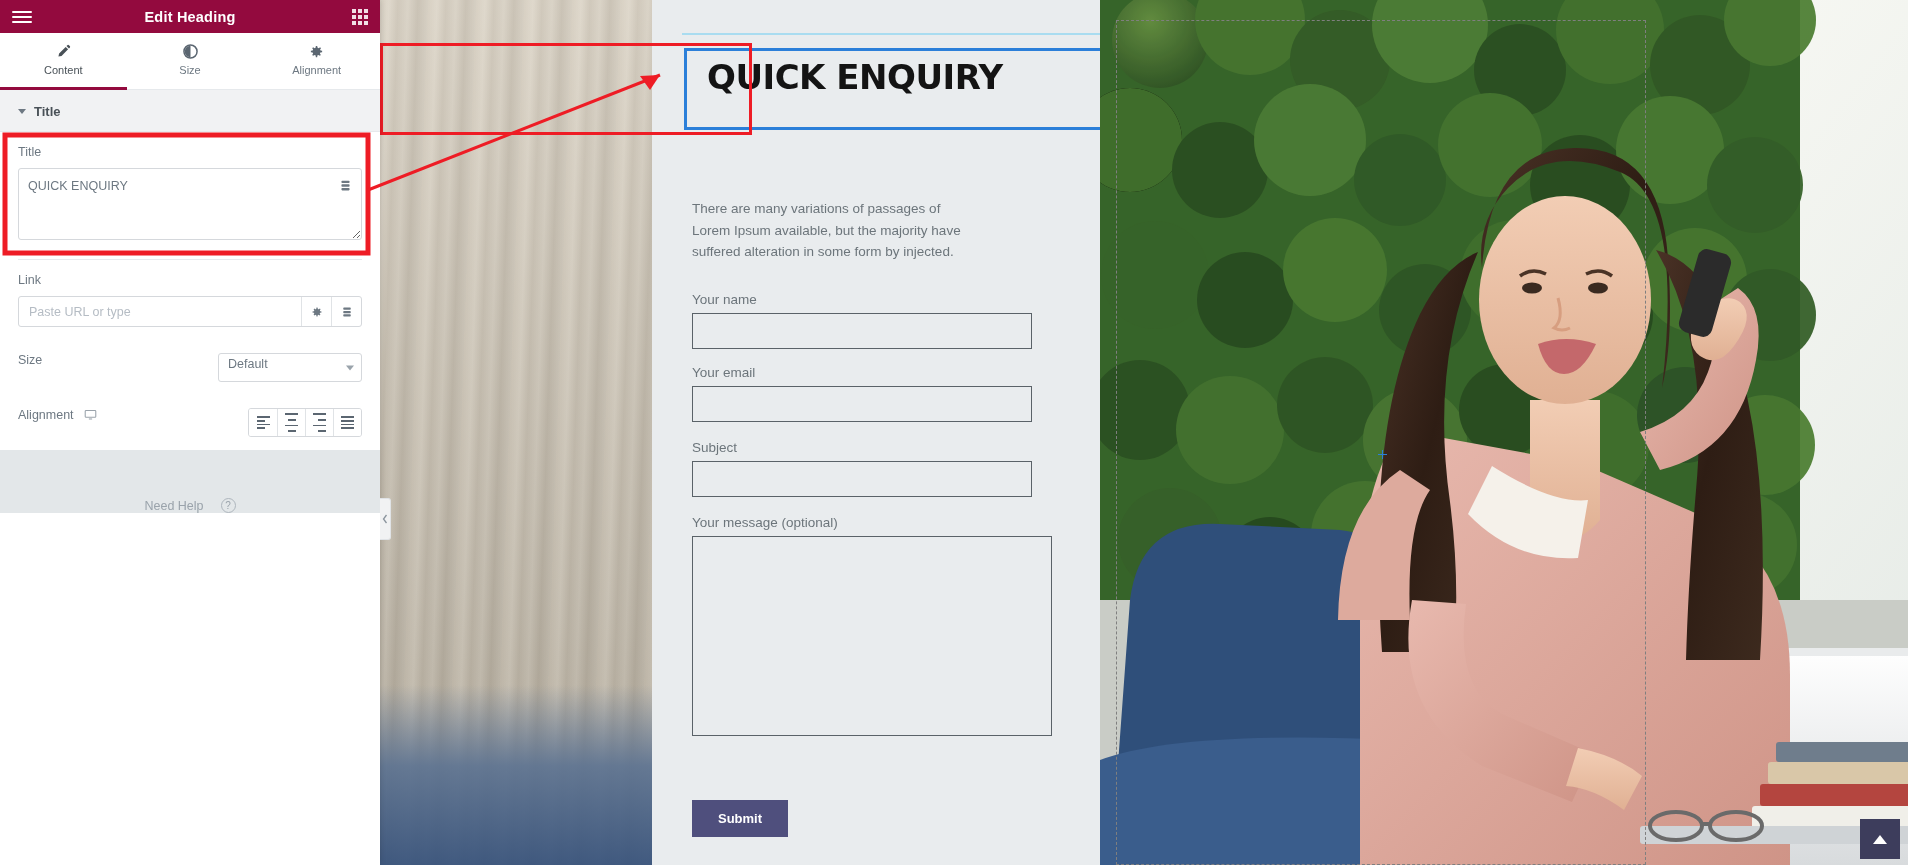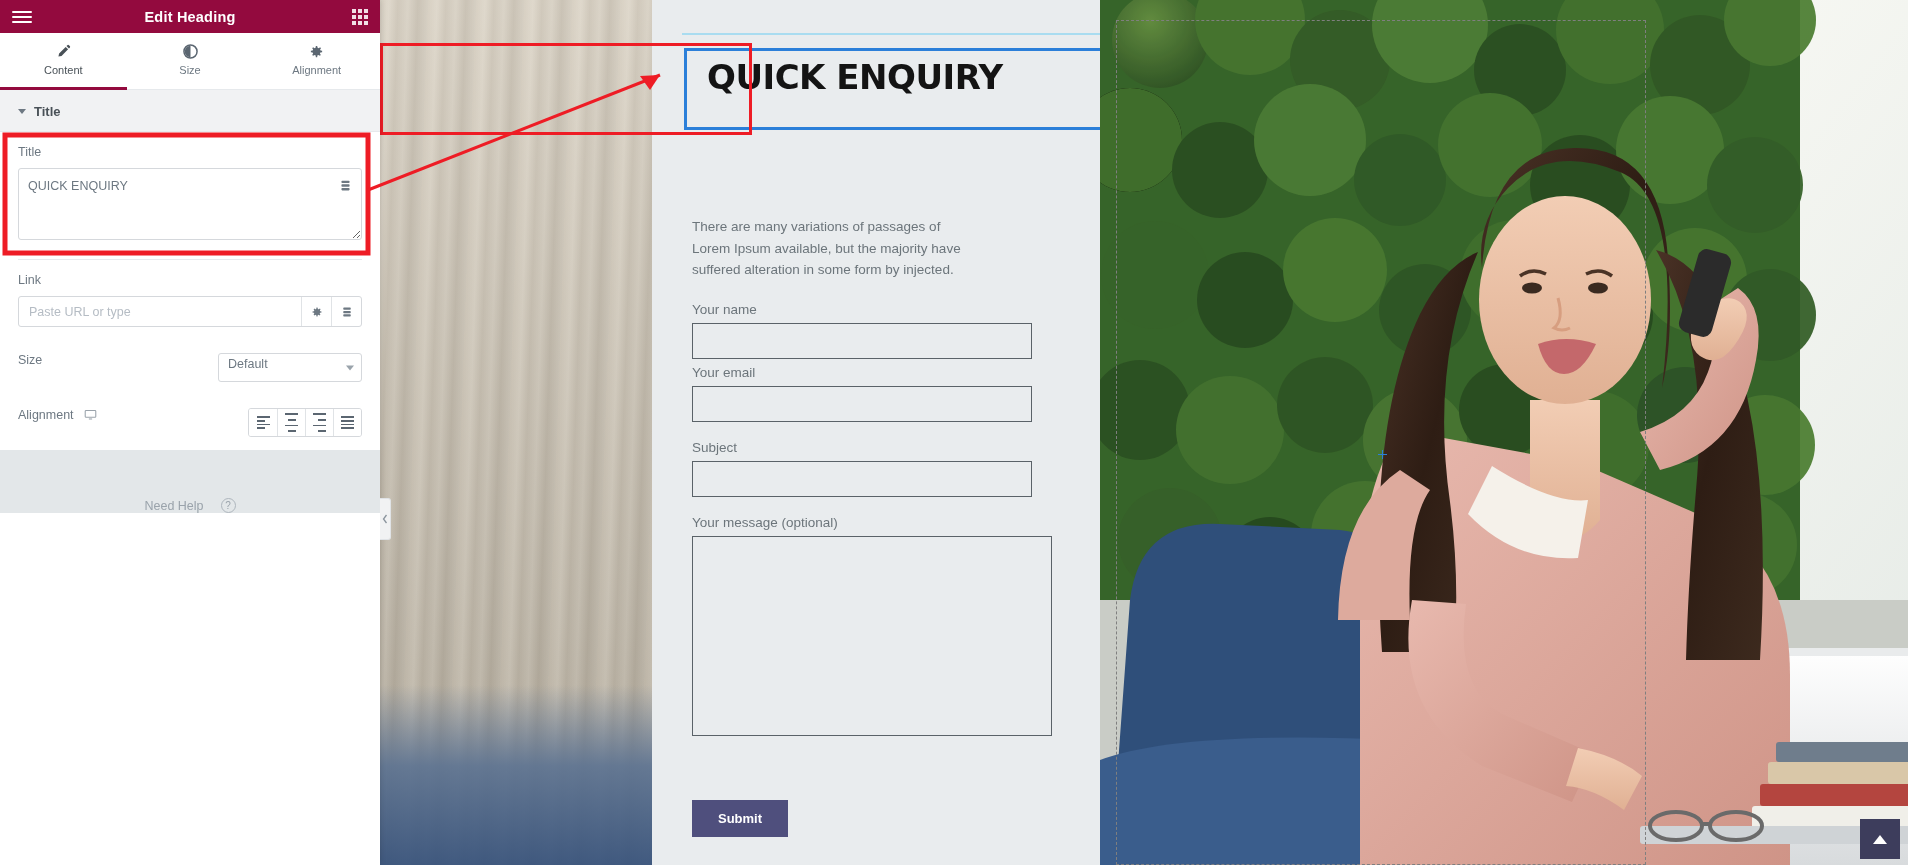--- a/index.html
+++ b/index.html
@@ -195,21 +195,21 @@
   }
   h2.page-heading {
     position: absolute; left: 55px; top: 60px;
     margin: 0; width: 300px;
     font-family: "DejaVu Sans", sans-serif;
     font-size: 34px; line-height: 1.0; font-weight: bold;
     letter-spacing: -0.5px; color: #141414;
   }
 
   p.lead {
-    position: absolute; left: 40px; top: 216px; width: 290px;
+    position: absolute; left: 40px; top: 198px; width: 290px;
     font-size: 13.5px; line-height: 1.6; color: #6c757b;
   }
 
   .field { position: absolute; left: 40px; width: 340px; }
   .field label { display: block; font-size: 13.5px; color: #6c757b; margin-bottom: 6px; }
   .field input[type=text] {
     width: 100%; height: 36px; border: 1px solid #5a6268; background: transparent;
     outline: none; padding: 0 8px;
     font-family: "Liberation Sans", sans-serif; font-size: 13px; color: #333;
   }
@@ -439,21 +439,21 @@
     <div class="form-col">
 
       <div class="heading-slot">
         <div class="heading-hover-outline"></div>
         <div class="widget-selected"></div>
         <h2 class="page-heading">QUICK ENQUIRY</h2>
       </div>
 
       <p class="lead">There are many variations of passages of Lorem Ipsum available, but the majority have suffered alteration in some form by injected.</p>
 
-      <div class="field" style="top:302px">
+      <div class="field" style="top:292px">
         <label>Your name</label>
         <input type="text" style="">
       </div>
 
       <div class="field" style="top:365px">
         <label>Your email</label>
         <input type="text" style="">
       </div>
 
       <div class="field" style="top:440px">

